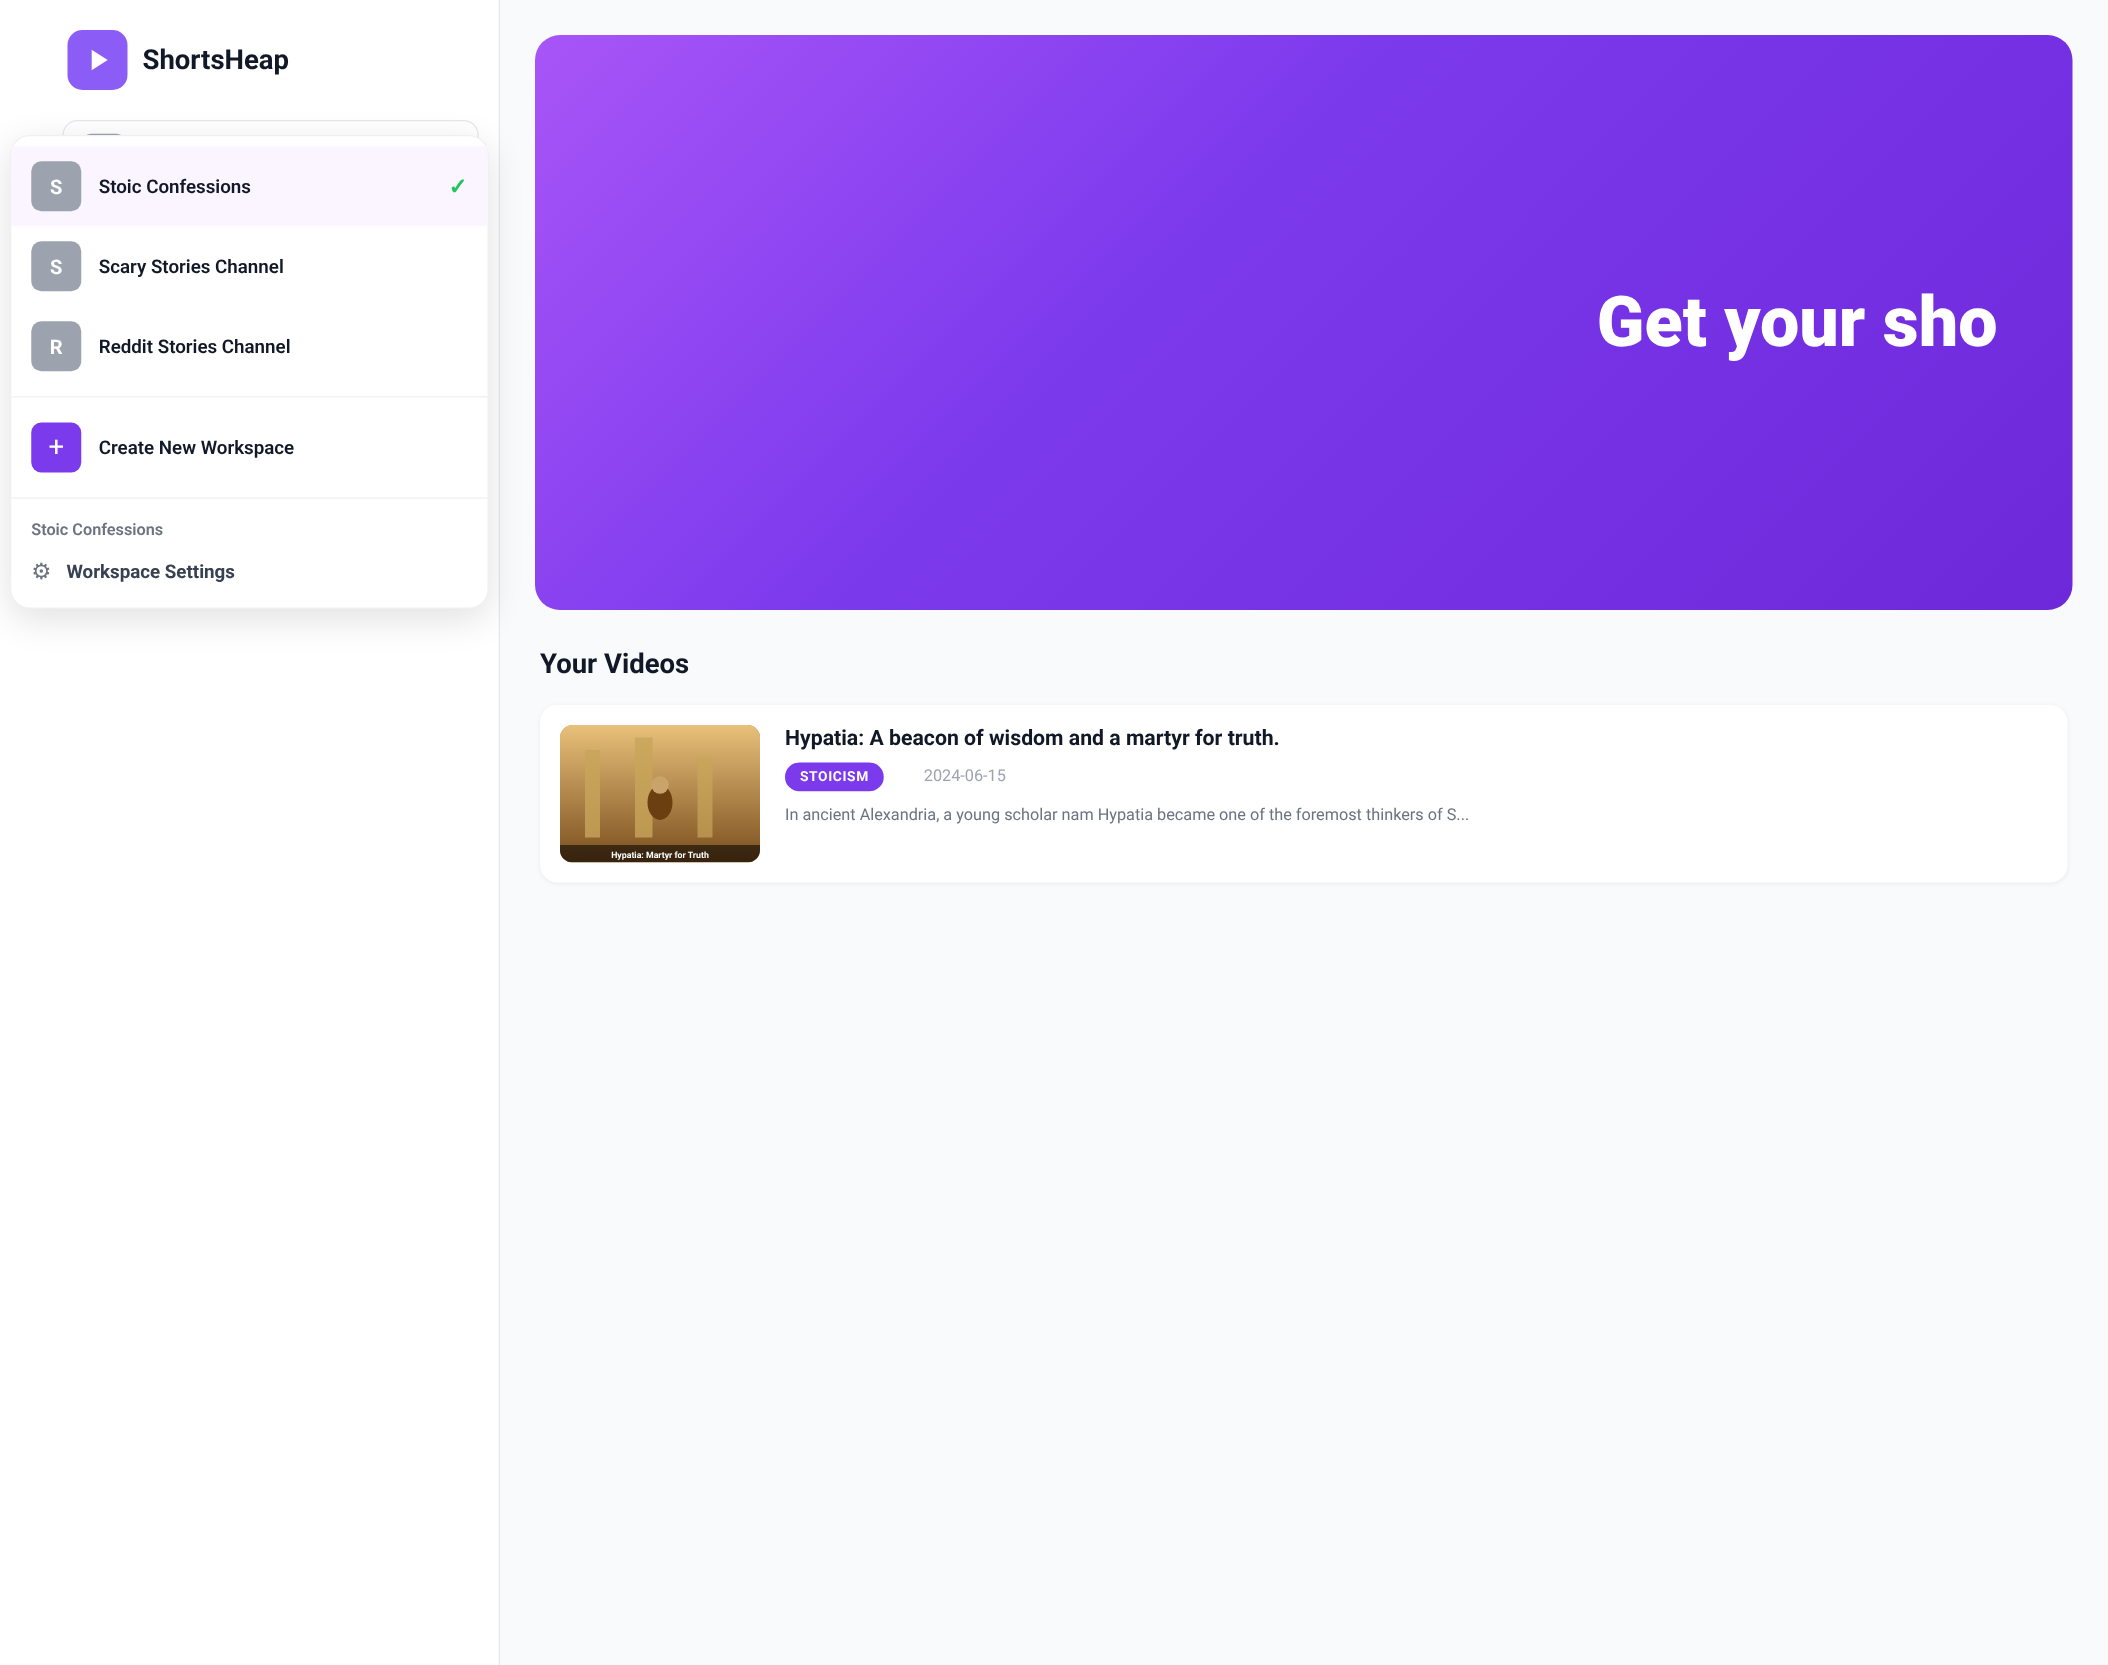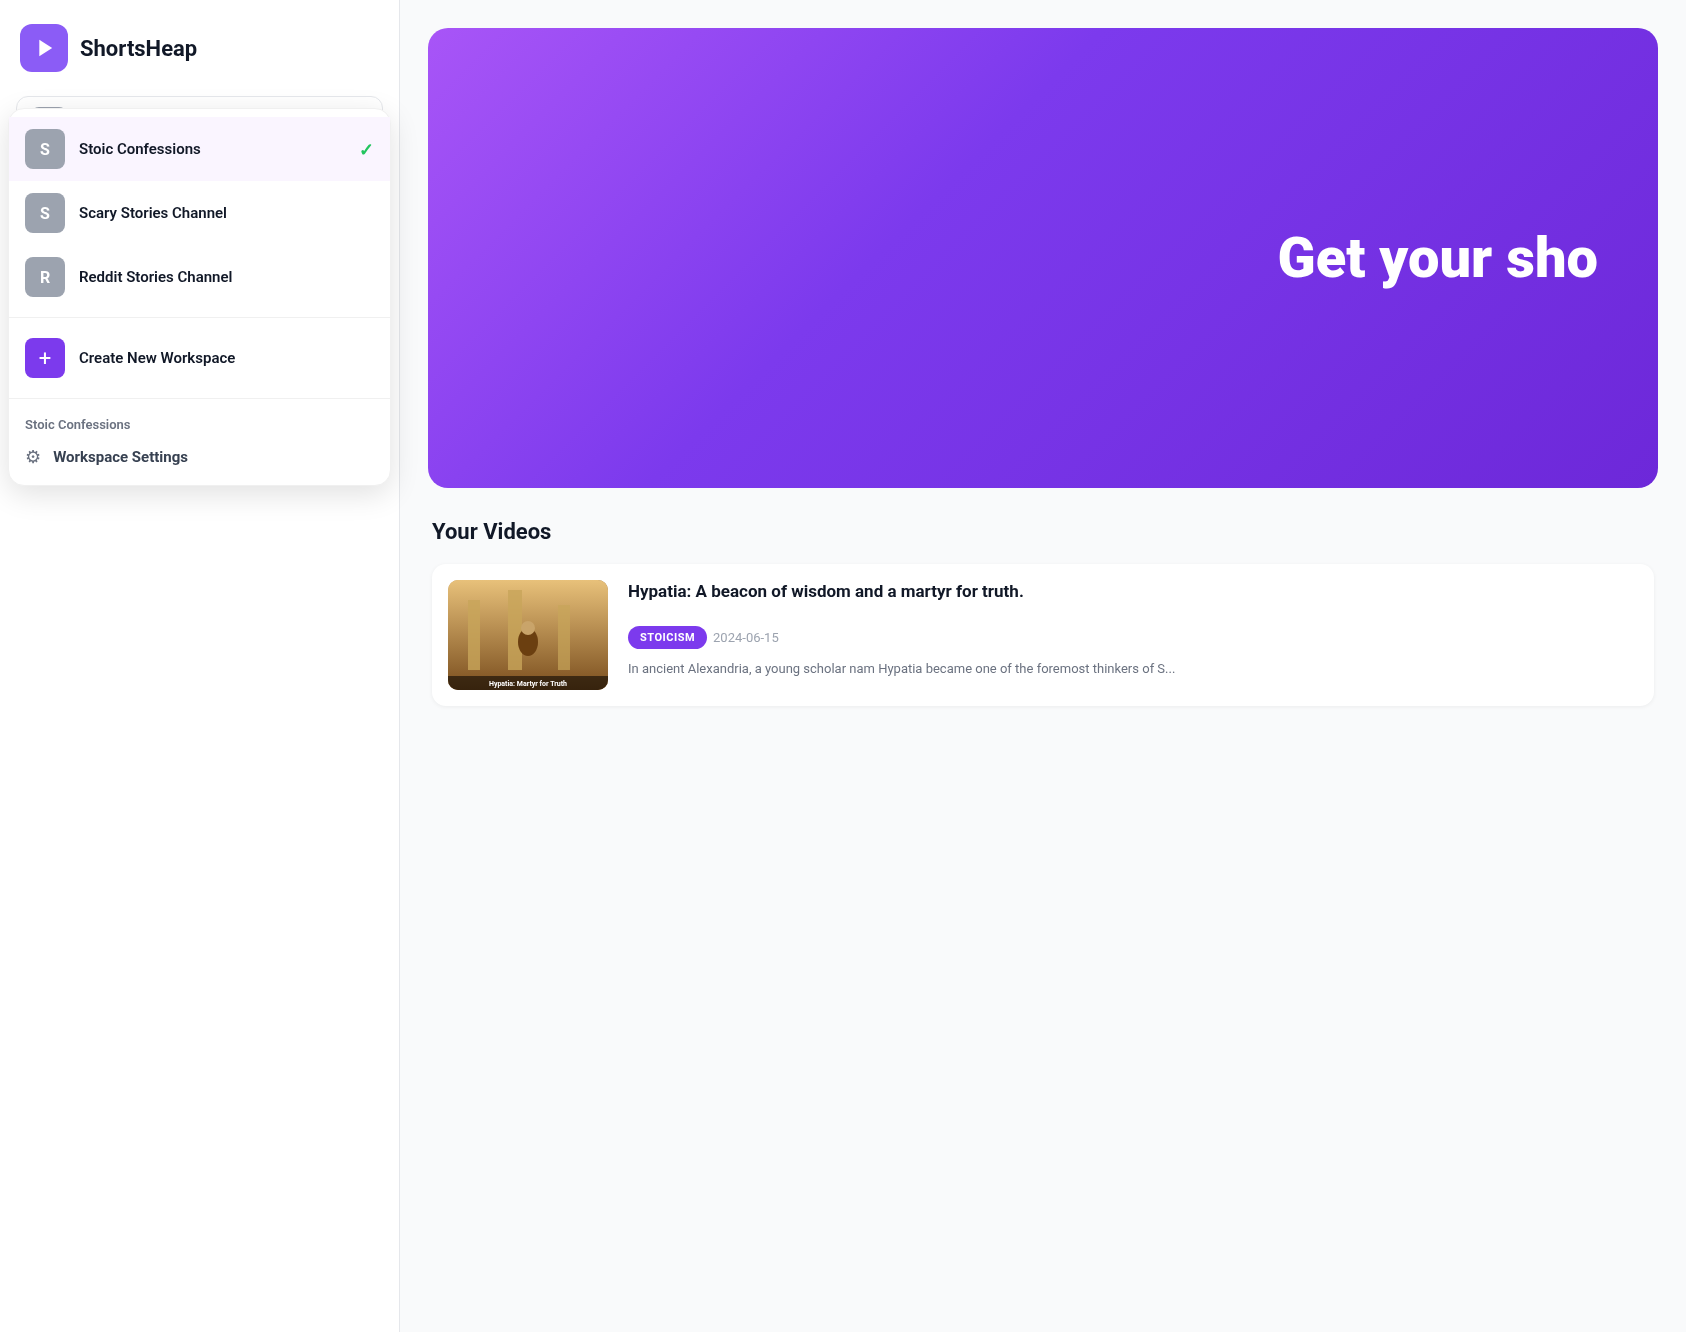--- a/index.html
+++ b/index.html
@@ -15,20 +15,21 @@
     
     .sidebar {
       width: 400px;
       min-width: 400px;
       background: #ffffff;
       border-right: 1px solid #e5e7eb;
       display: flex;
       flex-direction: column;
       position: relative;
       z-index: 10;
+      padding-left: 34px;
     }
 
     .sidebar-header {
       display: flex;
       align-items: center;
       padding: 24px 20px;
       gap: 12px;
     }
 
     .logo-icon {
@@ -278,21 +279,21 @@
     }
 
     .video-info {
       flex: 1;
     }
 
     .video-title {
       font-size: 17px;
       font-weight: 700;
       color: #111827;
-      margin-bottom: 22px;
+      margin-bottom: 6px;
       line-height: 1.4;
     }
 
     .video-meta {
       display: flex;
       align-items: center;
       gap: 6px;
       margin-bottom: 10px;
     }
 
@@ -302,20 +303,21 @@
       font-size: 11px;
       font-weight: 700;
       padding: 5px 12px;
       border-radius: 20px;
       letter-spacing: 0.5px;
     }
 
     .video-date {
       font-size: 13px;
       color: #9ca3af;
+      margin-left: 26px;
     }
 
     .video-description {
       font-size: 13px;
       color: #6b7280;
       line-height: 1.5;
     }
   </style>
 </head>
 <body>

